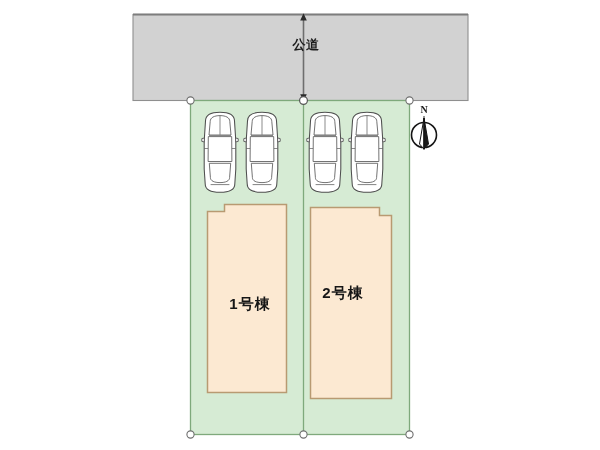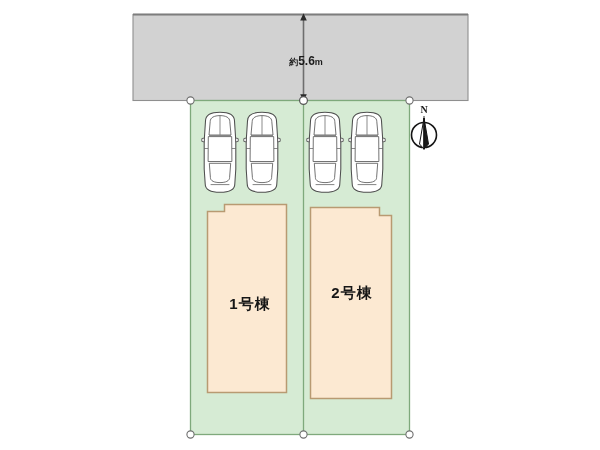--- a/index.html
+++ b/index.html
@@ -59,21 +59,21 @@
   }
   .bldg-label {
     position: absolute;
     color: #161616;
     font-size: 15px;
     font-weight: bold;
     letter-spacing: 1px;
     white-space: nowrap;
   }
   #bldg1-label { left: 205px; top: 295px; width: 90px; text-align: center; }
-  #bldg2-label { left: 307px; top: 284px; width: 90px; text-align: center; }
+  #bldg2-label { left: 298px; top: 284px; width: 90px; text-align: center; }
   .compass-n {
     position: absolute;
     left: 412px;
     top: 104px;
     width: 24px;
     text-align: center;
     font-size: 10px;
     font-weight: bold;
     color: #1a1a1a;
     font-family: "Liberation Serif", "DejaVu Serif", serif;
@@ -192,22 +192,22 @@
 
       <polygon points="424,118 419.5,144 424,149" fill="#ffffff" stroke="#141414" stroke-width="1.0"></polygon>
       <polygon points="424,118 428.5,144 424,149" fill="#1a1a1a" stroke="#141414" stroke-width="1.0"></polygon>
       <line x1="424" y1="116" x2="424" y2="150" stroke="#141414" stroke-width="0.9"></line>
     </g>
 
   </svg>
 
   <div class="label-overlay" style="left:0;top:0;width:600px;height:450px;">
 
-
-    <div class="road-dim"><span class="sm">約</span><span>5.6</span><span class="sm">m</span></div>
+    <div class="road-label">公道</div>
+
 
     <div class="bldg-label" id="bldg1-label">1号棟</div>
 
     <div class="bldg-label" id="bldg2-label">2号棟</div>
 
     <div class="compass-n">N</div>
   </div>
 
 </div>
 

